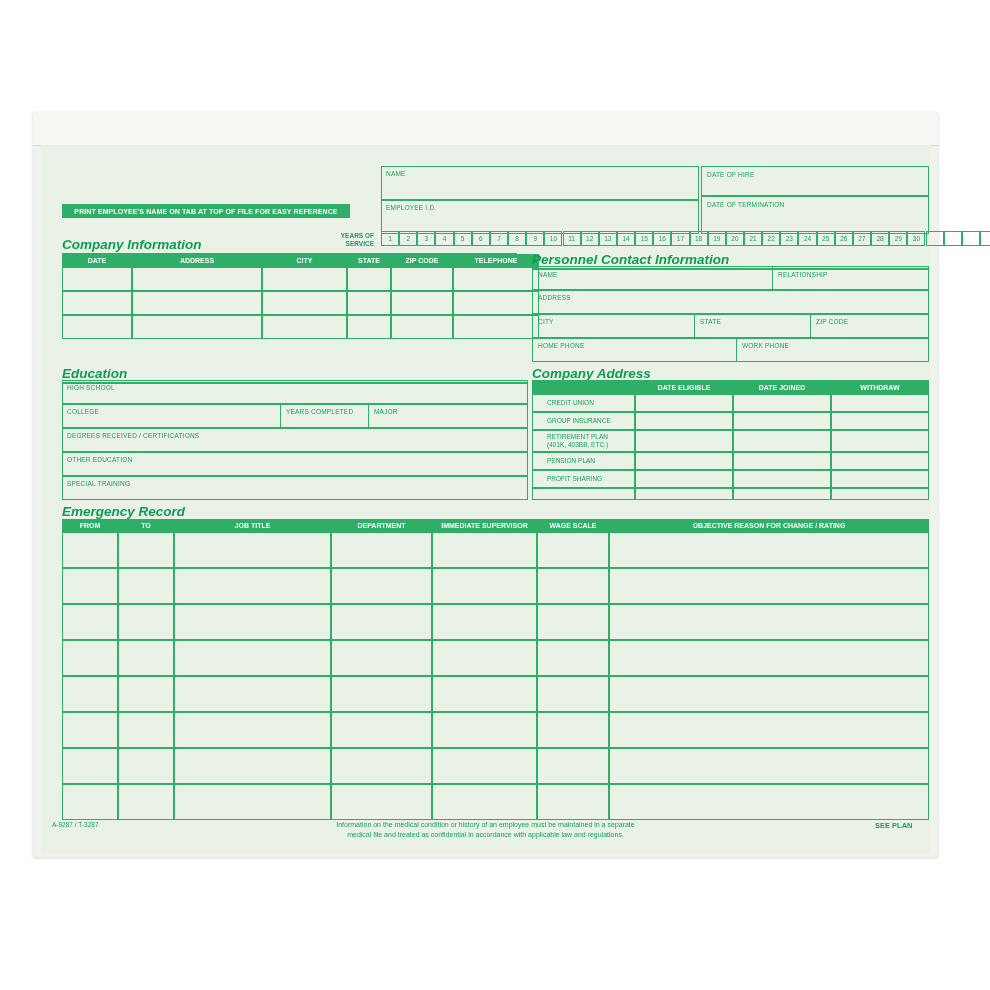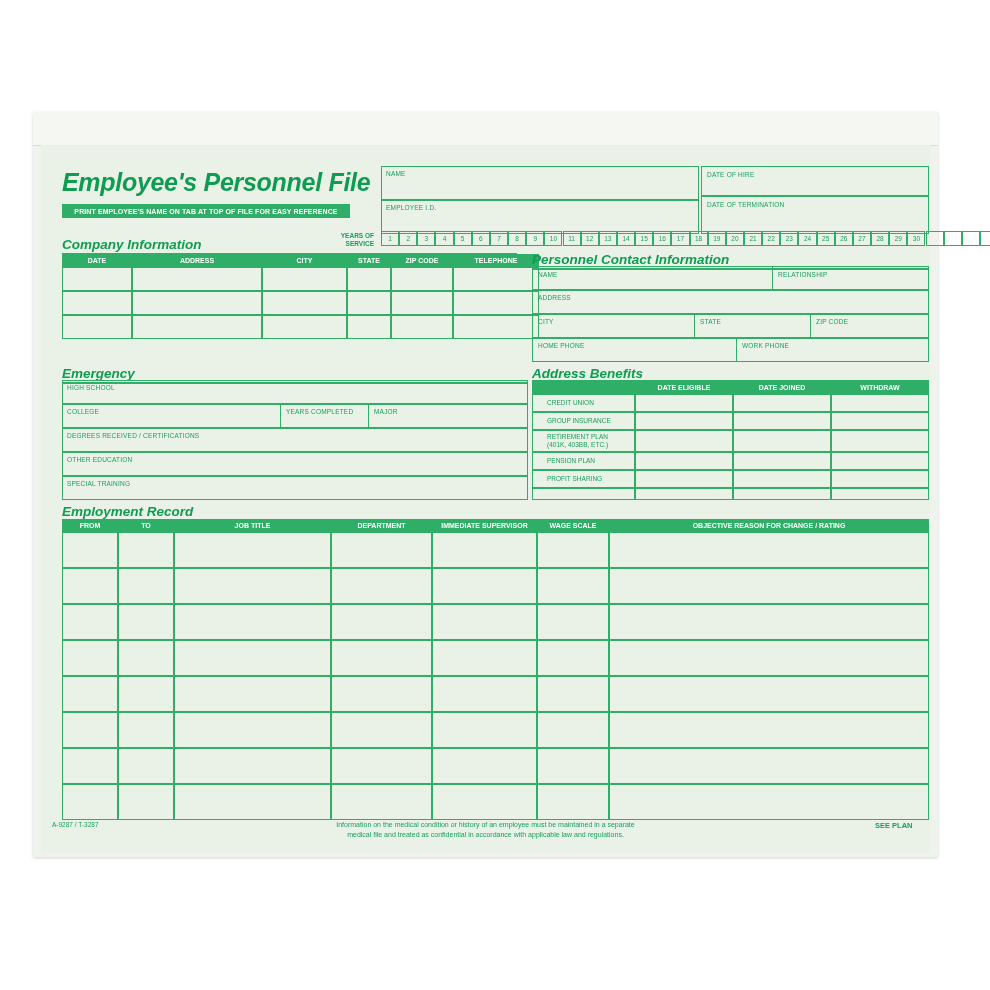--- a/index.html
+++ b/index.html
@@ -40,21 +40,20 @@
 </style>
 </head>
 <body>
 
 <div id="sheet">
 
   <div class="folder"></div>
   <div class="folder-tab"></div>
   <div class="page"></div>
 
-  <div class="title">Employee's Personnel File</div>
   <div class="subbar">PRINT EMPLOYEE'S NAME ON TAB AT TOP OF FILE FOR EASY REFERENCE</div>
 
   <div class="bx" style="left:381px;top:166px;width:318px;height:34px;"></div>
   <div class="lbl" style="left:386px;top:170px;">NAME</div>
 
   <div class="bx" style="left:381px;top:200px;width:318px;height:34px;"></div>
   <div class="lbl" style="left:386px;top:204px;">EMPLOYEE I.D.</div>
 
   <div class="bx" style="left:701px;top:166px;width:228px;height:30px;"></div>
   <div class="lbl" style="left:707px;top:171px;">DATE OF HIRE</div>
@@ -149,21 +148,21 @@
   <div class="vline" style="left:810px;top:314px;height:24px;"></div>
   <div class="lbl" style="left:538px;top:318px;">CITY</div>
   <div class="lbl" style="left:700px;top:318px;">STATE</div>
   <div class="lbl" style="left:816px;top:318px;">ZIP CODE</div>
 
   <div class="bx" style="left:532px;top:338px;width:397px;height:24px;"></div>
   <div class="vline" style="left:736px;top:338px;height:24px;"></div>
   <div class="lbl" style="left:538px;top:342px;">HOME PHONE</div>
   <div class="lbl" style="left:742px;top:342px;">WORK PHONE</div>
 
-  <div class="hdr" style="left:62px;top:366px;">Emergency</div>
+  <div class="hdr" style="left:62px;top:366px;">Education</div>
   <div class="underline" style="left:62px;top:382px;width:466px;"></div>
 
   <div class="bx" style="left:62px;top:380px;width:466px;height:24px;"></div>
   <div class="lbl" style="left:67px;top:384px;">HIGH SCHOOL</div>
 
   <div class="bx" style="left:62px;top:404px;width:466px;height:24px;"></div>
   <div class="vline" style="left:280px;top:404px;height:24px;"></div>
   <div class="vline" style="left:368px;top:404px;height:24px;"></div>
   <div class="lbl" style="left:67px;top:408px;">COLLEGE</div>
   <div class="lbl" style="left:286px;top:408px;">YEARS COMPLETED</div>
@@ -171,21 +170,21 @@
 
   <div class="bx" style="left:62px;top:428px;width:466px;height:24px;"></div>
   <div class="lbl" style="left:67px;top:432px;">DEGREES RECEIVED / CERTIFICATIONS</div>
 
   <div class="bx" style="left:62px;top:452px;width:466px;height:24px;"></div>
   <div class="lbl" style="left:67px;top:456px;">OTHER EDUCATION</div>
 
   <div class="bx" style="left:62px;top:476px;width:466px;height:24px;"></div>
   <div class="lbl" style="left:67px;top:480px;">SPECIAL TRAINING</div>
 
-  <div class="hdr" style="left:532px;top:366px;">Address Benefits</div>
+  <div class="hdr" style="left:532px;top:366px;">Company Address</div>
   <div class="underline" style="left:532px;top:382px;width:397px;"></div>
   <div id="benefits-table">
       <div class="thead" style="left: 532px; top: 380px; width: 103px; height: 14px;"></div>
       <div class="thead" style="left: 635px; top: 380px; width: 98px; height: 14px;">DATE ELIGIBLE</div>
       <div class="thead" style="left: 733px; top: 380px; width: 98px; height: 14px;">DATE JOINED</div>
       <div class="thead" style="left: 831px; top: 380px; width: 98px; height: 14px;">WITHDRAW</div>
       <div class="cell" style="left: 532px; top: 394px; width: 103px; height: 18px; color: rgb(24, 160, 90); font-size: 6.5px; display: flex; align-items: center; padding-left: 14px; line-height: 8px; white-space: pre-line;">CREDIT UNION</div>
       <div class="cell" style="left: 635px; top: 394px; width: 98px; height: 18px;"></div>
       <div class="cell" style="left: 733px; top: 394px; width: 98px; height: 18px;"></div>
       <div class="cell" style="left: 831px; top: 394px; width: 98px; height: 18px;"></div>
@@ -205,21 +204,21 @@
       <div class="cell" style="left: 532px; top: 470px; width: 103px; height: 18px; color: rgb(24, 160, 90); font-size: 6.5px; display: flex; align-items: center; padding-left: 14px; line-height: 8px; white-space: pre-line;">PROFIT SHARING</div>
       <div class="cell" style="left: 635px; top: 470px; width: 98px; height: 18px;"></div>
       <div class="cell" style="left: 733px; top: 470px; width: 98px; height: 18px;"></div>
       <div class="cell" style="left: 831px; top: 470px; width: 98px; height: 18px;"></div>
       <div class="cell" style="left: 532px; top: 488px; width: 103px; height: 12px;"></div>
       <div class="cell" style="left: 635px; top: 488px; width: 98px; height: 12px;"></div>
       <div class="cell" style="left: 733px; top: 488px; width: 98px; height: 12px;"></div>
       <div class="cell" style="left: 831px; top: 488px; width: 98px; height: 12px;"></div>
     </div>
 
-  <div class="hdr" style="left:62px;top:504px;">Employment Record</div>
+  <div class="hdr" style="left:62px;top:504px;">Emergency Record</div>
   <div class="underline" style="left:62px;top:520px;width:867px;"></div>
   <div id="employment-table">
       <div class="thead" style="left: 62px; top: 519px; width: 56px; height: 13px;">FROM</div>
       <div class="thead" style="left: 118px; top: 519px; width: 56px; height: 13px;">TO</div>
       <div class="thead" style="left: 174px; top: 519px; width: 157px; height: 13px;">JOB TITLE</div>
       <div class="thead" style="left: 331px; top: 519px; width: 101px; height: 13px;">DEPARTMENT</div>
       <div class="thead" style="left: 432px; top: 519px; width: 105px; height: 13px;">IMMEDIATE SUPERVISOR</div>
       <div class="thead" style="left: 537px; top: 519px; width: 72px; height: 13px;">WAGE SCALE</div>
       <div class="thead" style="left: 609px; top: 519px; width: 320px; height: 13px;">OBJECTIVE REASON FOR CHANGE / RATING</div>
       <div class="cell" style="left: 62px; top: 532px; width: 56px; height: 36px;"></div>

